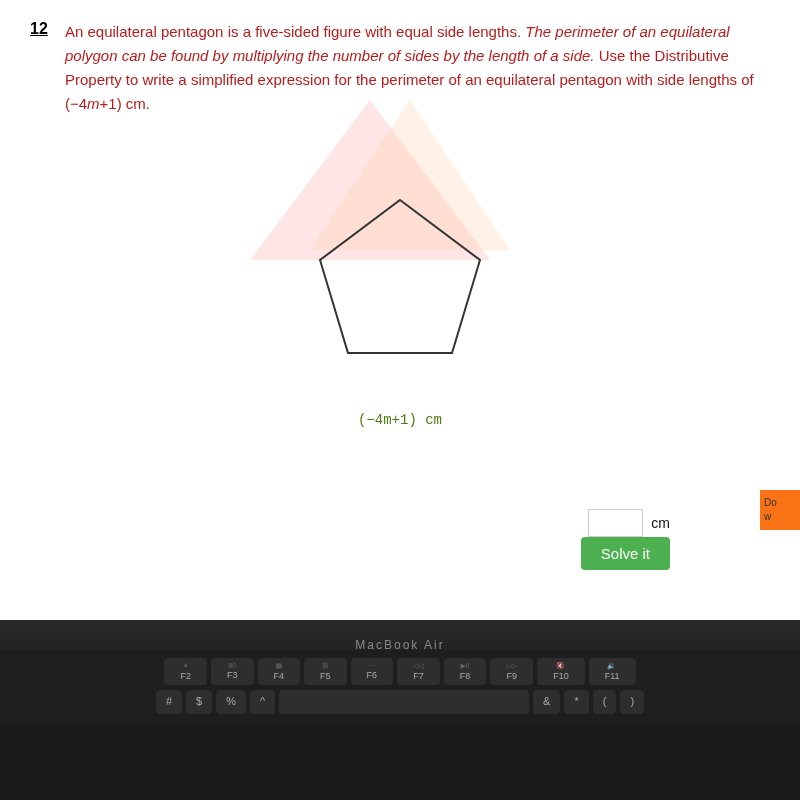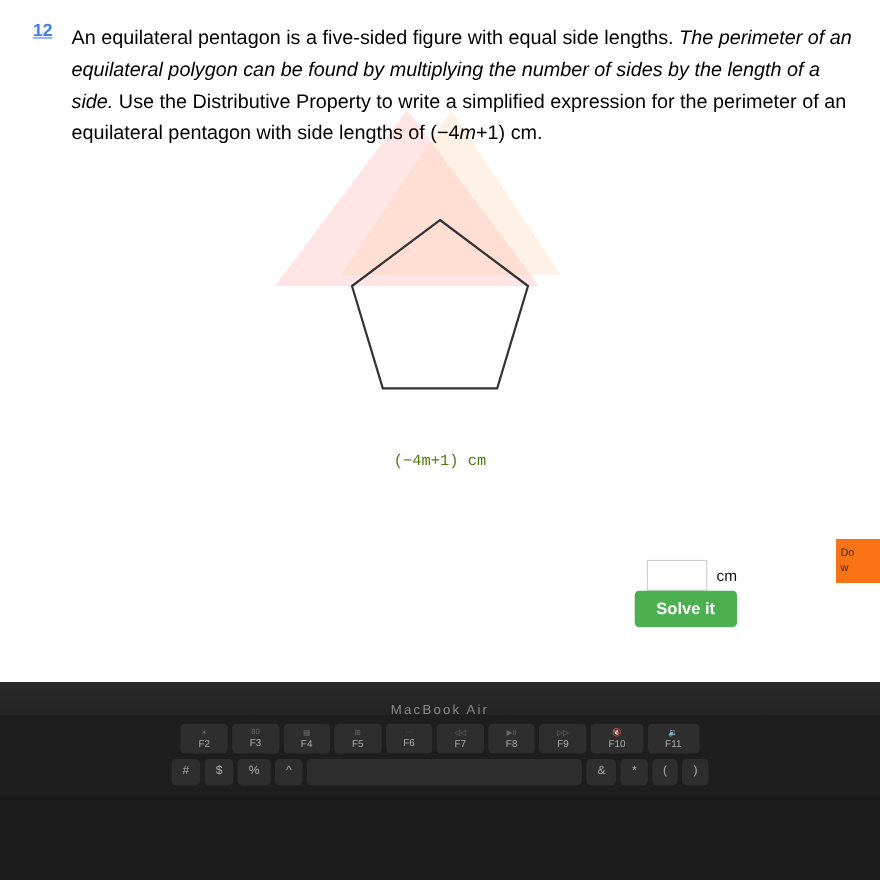--- a/index.html
+++ b/index.html
@@ -66,29 +66,29 @@
 
     .question-header {
       display: flex;
       align-items: flex-start;
       gap: 10px;
     }
 
     .question-number {
       font-weight: bold;
       font-size: 16px;
-      color: #3b82f6;
+      color: #000000;
       min-width: 25px;
       text-decoration: underline;
     }
 
     .question-text {
-      font-size: 18px;
+      font-size: 15px;
       line-height: 1.6;
-      color: #000000;
+      color: #b91c1c;
     }
 
     .question-text em {
       font-style: italic;
     }
 
     
     .figure-area {
       position: absolute;
       top: 190px;
@@ -142,21 +142,21 @@
       color: #111;
     }
 
     .solve-button {
       background-color: #4CAF50;
       color: #fff;
       border: none;
       border-radius: 4px;
       padding: 8px 20px;
       font-size: 15px;
-      font-weight: 700;
+      font-weight: 400;
       cursor: pointer;
     }
 
     
     .side-note {
       position: absolute;
       top: 490px;
       right: 0;
       width: 40px;
       background: #f97316;

